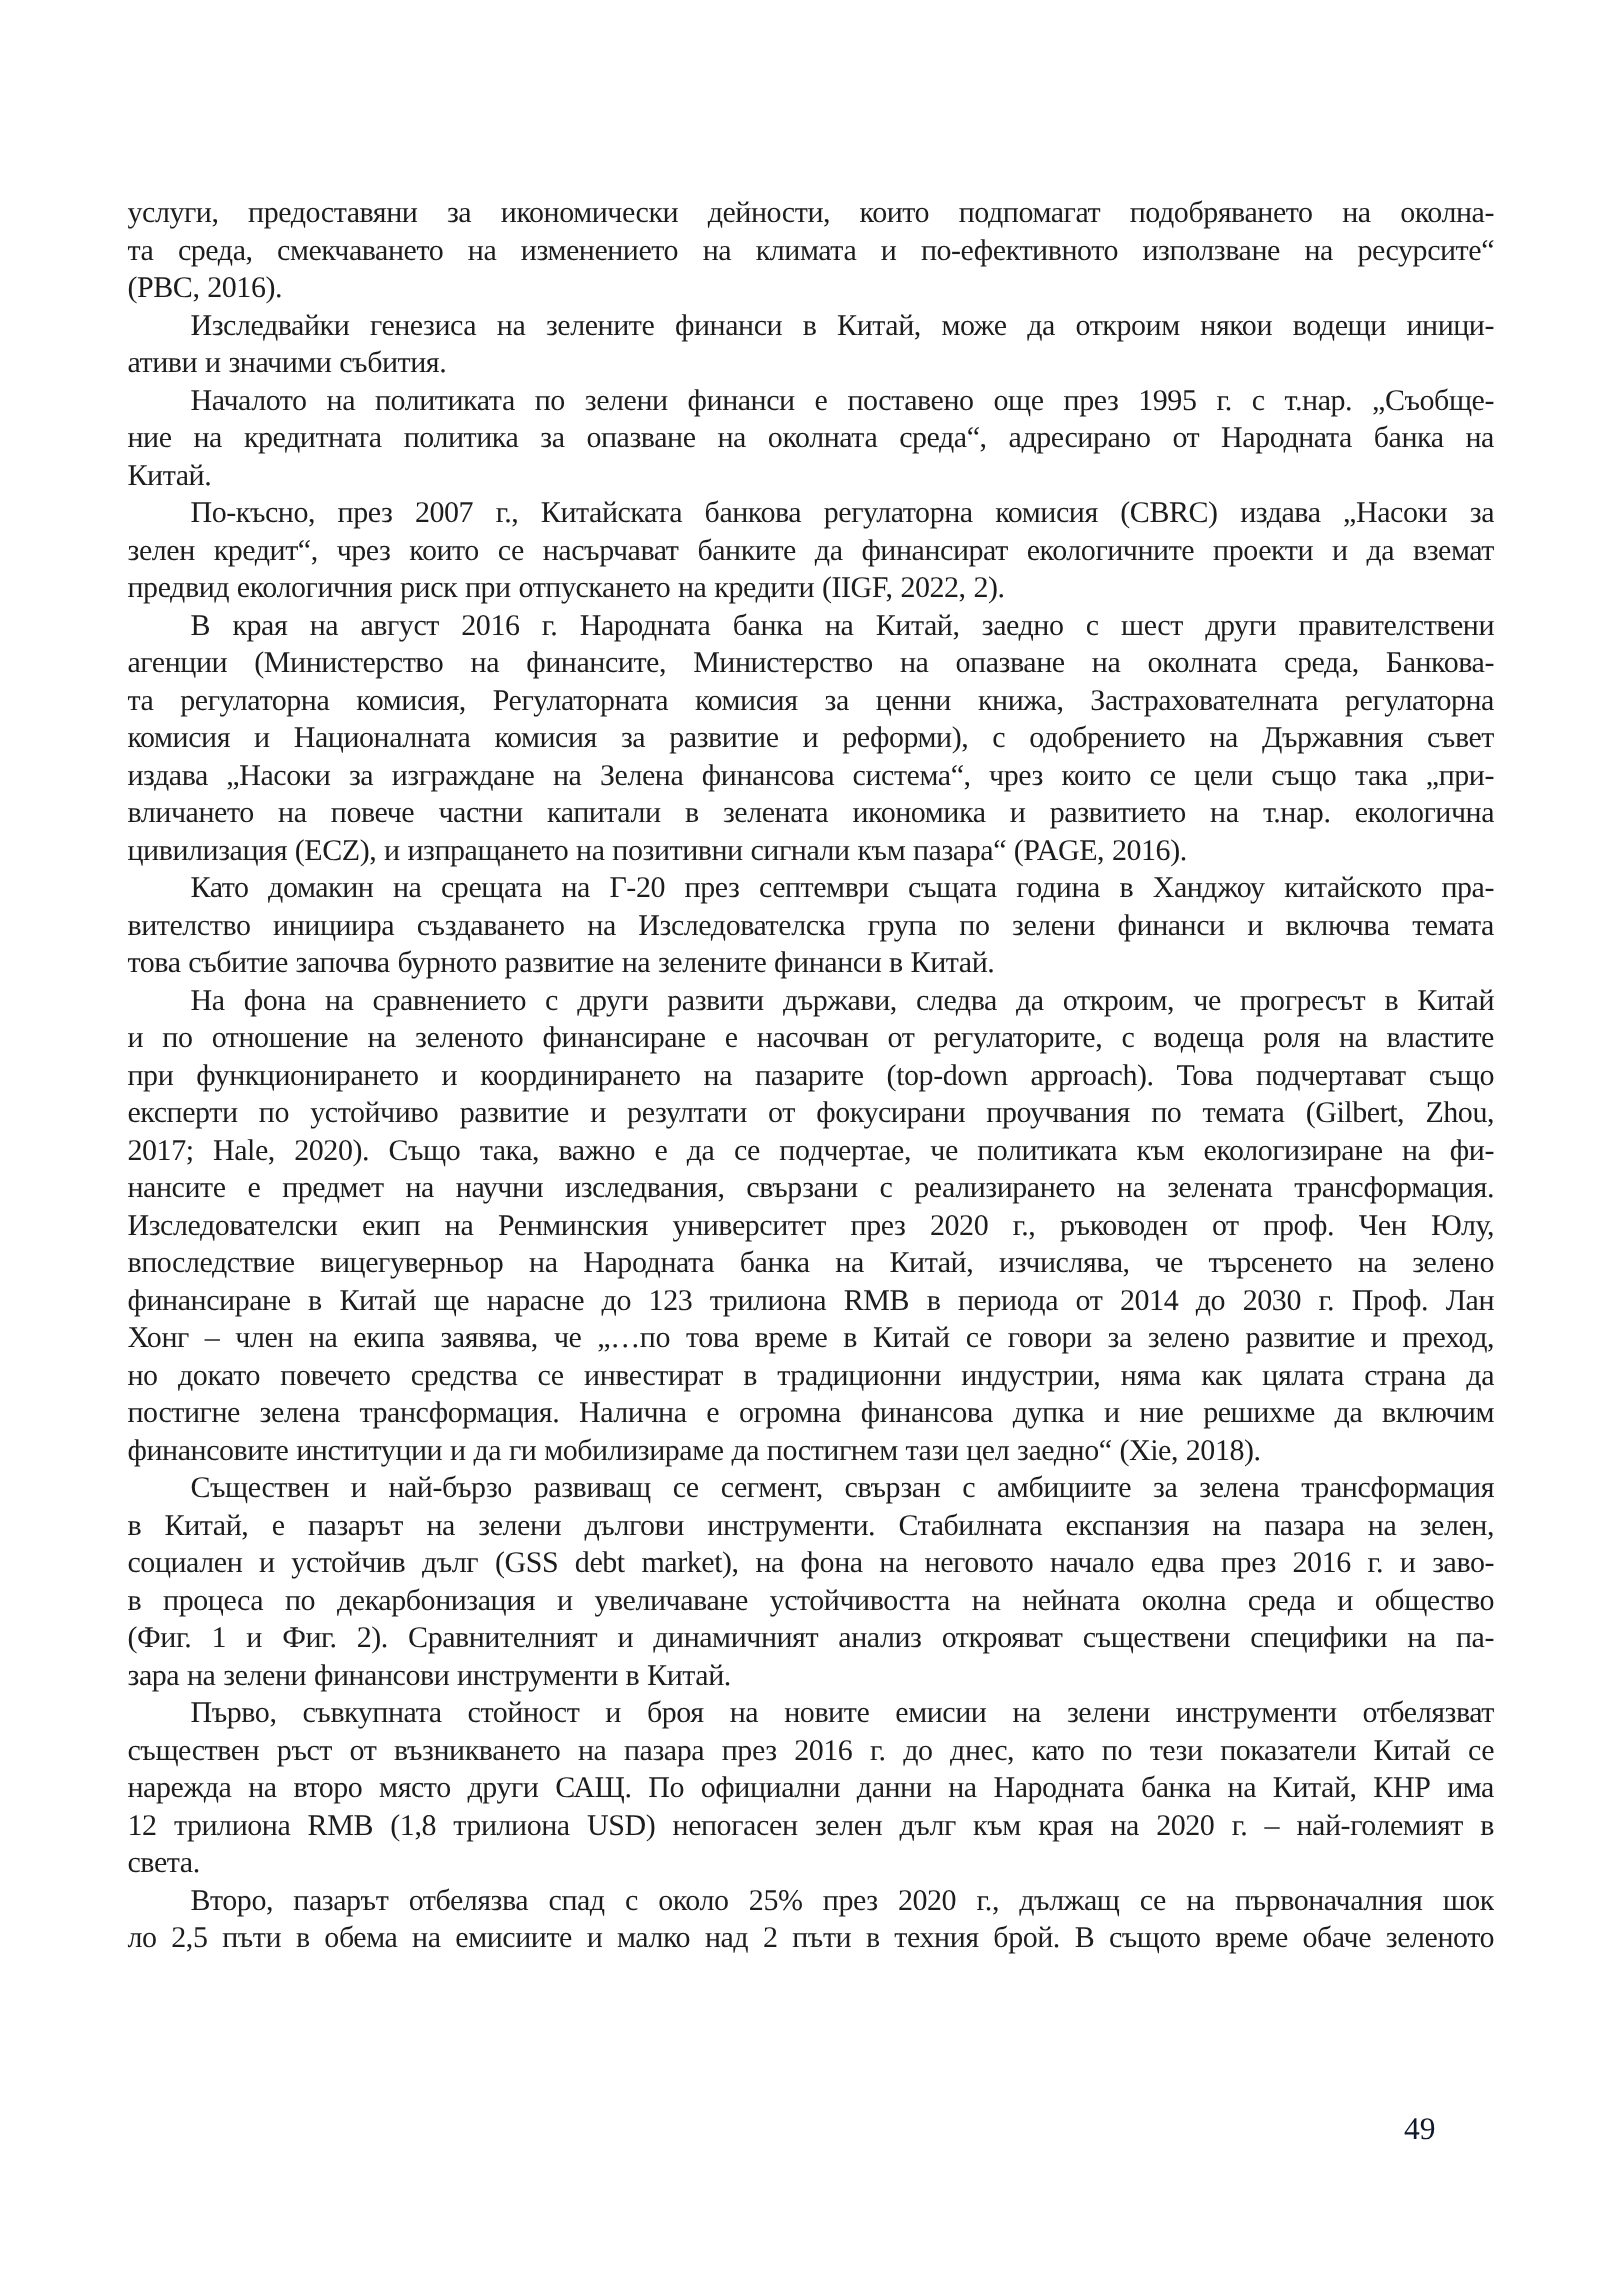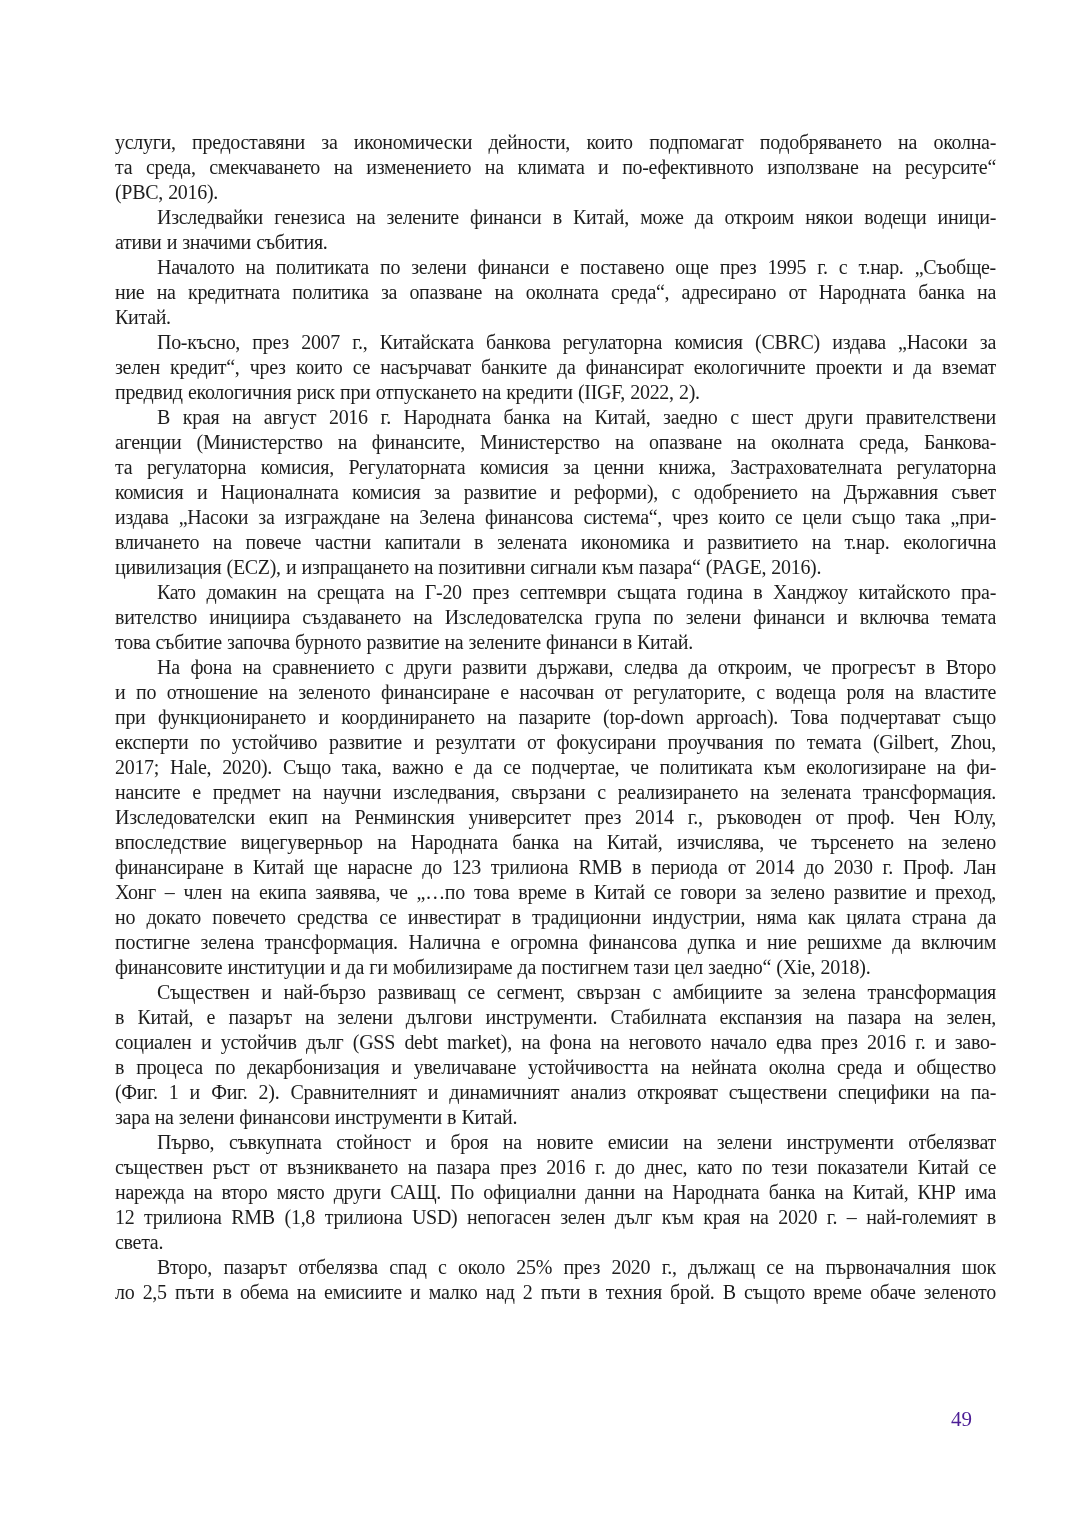--- a/index.html
+++ b/index.html
@@ -33,38 +33,36 @@
   }
   .line {
     font-size: 20px;
     line-height: 25px;
     height: 25px;
     letter-spacing: -0.3px;
     text-align: justify;
     text-align-last: justify;
     overflow: hidden;
     word-spacing: 0.5px;
-    margin-left: 30px;
   }
   .line.lastline {
     text-align-last: left;
   }
   .line.indent {
     text-indent: 42px;
   }
   .page-footer {
     position: absolute;
     top: 1406px;
     left: 0;
     width: 957px;
     text-align: right;
     font-size: 21px;
     line-height: 26px;
-    color: #4c1d95;
-    margin-left: 15px;
+    color: #0f172a;
   }
 </style>
 </head>
 <body>
 
 <div class="page">
   <main class="text-block">
       <div class="paragraph">
         <div class="line">услуги, предоставяни за икономически дейности, които подпомагат подобряването на околна-</div>
         <div class="line">та среда, смекчаването на изменението на климата и по-ефективното използване на ресурсите“</div>
@@ -92,27 +90,27 @@
         <div class="line">издава „Насоки за изграждане на Зелена финансова система“, чрез които се цели също така „при-</div>
         <div class="line">вличането на повече частни капитали в зелената икономика и развитието на т.нар. екологична</div>
         <div class="line lastline">цивилизация (ECZ), и изпращането на позитивни сигнали към пазара“ (PAGE, 2016).</div>
       </div>
       <div class="paragraph">
         <div class="line indent">Като домакин на срещата на Г-20 през септември същата година в Ханджоу китайското пра-</div>
         <div class="line">вителство инициира създаването на Изследователска група по зелени финанси и включва темата</div>
         <div class="line lastline">това събитие започва бурното развитие на зелените финанси в Китай.</div>
       </div>
       <div class="paragraph">
-        <div class="line indent">На фона на сравнението с други развити държави, следва да откроим, че прогресът в Второ</div>
+        <div class="line indent">На фона на сравнението с други развити държави, следва да откроим, че прогресът в Китай</div>
         <div class="line">и по отношение на зеленото финансиране е насочван от регулаторите, с водеща роля на властите</div>
         <div class="line">при функционирането и координирането на пазарите (top-down approach). Това подчертават също</div>
         <div class="line">експерти по устойчиво развитие и резултати от фокусирани проучвания по темата (Gilbert, Zhou,</div>
         <div class="line">2017; Hale, 2020). Също така, важно е да се подчертае, че политиката към екологизиране на фи-</div>
         <div class="line">нансите е предмет на научни изследвания, свързани с реализирането на зелената трансформация.</div>
-        <div class="line">Изследователски екип на Ренминския университет през 2014 г., ръководен от проф. Чен Юлу,</div>
+        <div class="line">Изследователски екип на Ренминския университет през 2020 г., ръководен от проф. Чен Юлу,</div>
         <div class="line">впоследствие вицегуверньор на Народната банка на Китай, изчислява, че търсенето на зелено</div>
         <div class="line">финансиране в Китай ще нарасне до 123 трилиона RMB в периода от 2014 до 2030 г. Проф. Лан</div>
         <div class="line">Хонг – член на екипа заявява, че „…по това време в Китай се говори за зелено развитие и преход,</div>
         <div class="line">но докато повечето средства се инвестират в традиционни индустрии, няма как цялата страна да</div>
         <div class="line">постигне зелена трансформация. Налична е огромна финансова дупка и ние решихме да включим</div>
         <div class="line lastline">финансовите институции и да ги мобилизираме да постигнем тази цел заедно“ (Xie, 2018).</div>
       </div>
       <div class="paragraph">
         <div class="line indent">Съществен и най-бързо развиващ се сегмент, свързан с амбициите за зелена трансформация</div>
         <div class="line">в Китай, е пазарът на зелени дългови инструменти. Стабилната експанзия на пазара на зелен,</div>

